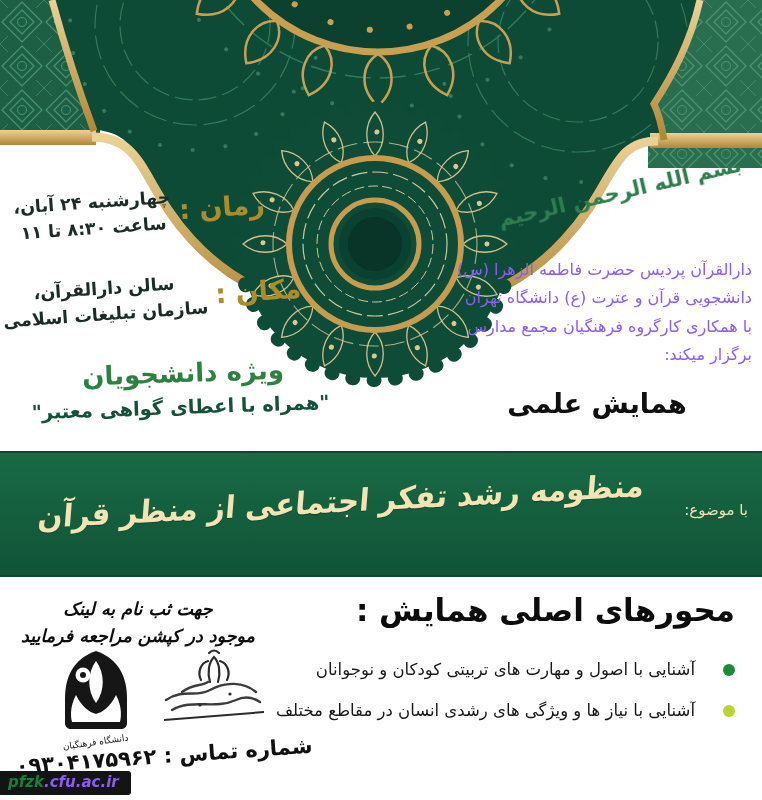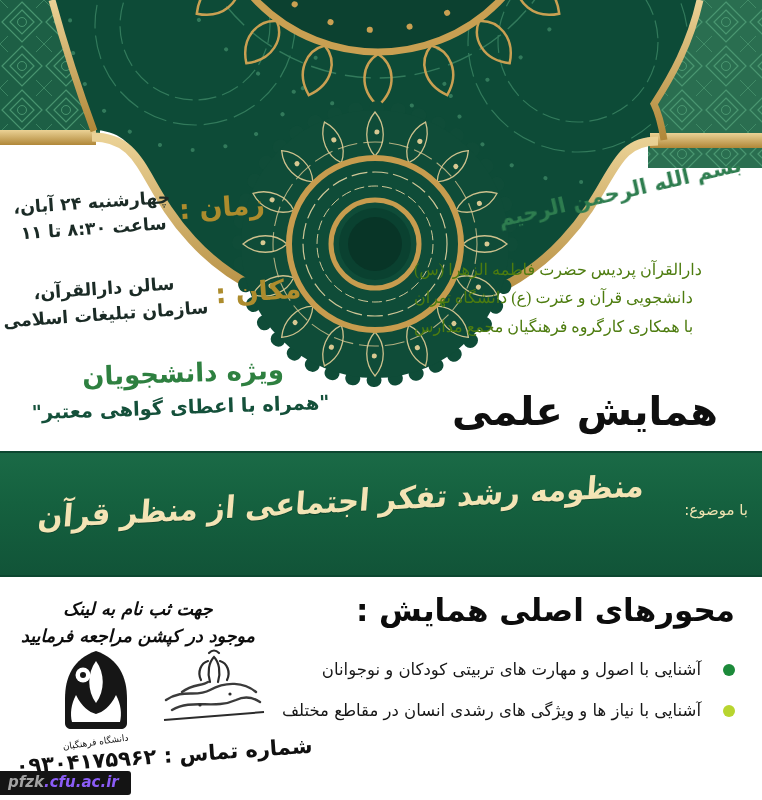--- a/index.html
+++ b/index.html
@@ -30,27 +30,27 @@
   }
   .info-block .lines{display:flex;flex-direction:column;text-align:center;}
   .info-block .lines span{
     font-size:17.5px;font-weight:bold;color:#1b2b26;line-height:1.5;white-space:nowrap;
   }
   .time-block{left:14px;top:186px;}
   .place-block{left:2px;top:272px;}
 
   
   .organizer{
-    position:absolute;right:10px;top:256px;width:338px;text-align:left;
-    color:#4d7c0f;font-size:16px;line-height:1.78;font-family:Liberation Serif, serif;
+    position:absolute;right:10px;top:256px;width:338px;text-align:right;
+    color:#8b5cf6;font-size:16px;line-height:1.78;
   }
   .organizer span{display:block;white-space:nowrap;}
   .event-type{
-    position:absolute;right:12px;top:388px;width:330px;text-align:center;
-    font-size:40px;font-weight:bold;color:#0f0f0f;white-space:nowrap;
+    position:absolute;right:0;top:388px;width:330px;text-align:center;
+    font-size:27px;font-weight:bold;color:#0f0f0f;white-space:nowrap;
   }
 
   
   .audience-title{
     position:absolute;left:28px;top:358px;width:310px;text-align:center;
     color:#2e8040;font-size:26px;font-weight:bold;transform:rotate(-2deg);white-space:nowrap;
   }
   .certificate-note{
     position:absolute;left:8px;top:396px;width:345px;text-align:center;
     color:#14503a;font-size:19.5px;font-weight:bold;transform:rotate(-2deg);white-space:nowrap;
@@ -71,21 +71,21 @@
     transform:rotate(-3deg) scaleX(.95) skewX(-8deg);
     text-shadow:0 1px 0 rgba(0,0,0,.25);
   }
 
   
   .axes-heading{
     position:absolute;right:27px;top:592px;text-align:left;
     font-size:31px;font-weight:bold;color:#0c0c0c;white-space:nowrap;
   }
   .bullet-row{
-    position:absolute;right:27px;display:flex;align-items:center;gap:22px;
+    position:absolute;right:27px;display:flex;align-items:center;gap:28px;
     font-size:16.5px;color:#171717;white-space:nowrap;font-weight:500;
   }
   .bullet-row .dot{width:12px;height:12px;border-radius:50%;flex:0 0 auto;}
   .bullet-1{top:660px;}
   .bullet-2{top:701px;margin-left:40px;}
   .bullet-3{top:742px;}
 
   
   .registration{
     position:absolute;left:18px;top:596px;width:240px;text-align:center;
@@ -95,21 +95,21 @@
   .logos{position:absolute;left:52px;top:648px;}
   .phone-line{
     position:absolute;left:14px;top:744px;width:300px;text-align:center;
     font-size:21px;font-weight:bold;color:#101010;transform:rotate(-4deg);white-space:nowrap;
   }
   .watermark{
     position:absolute;left:0;top:771px;background:#141414;
     padding:2px 12px 4px 8px;font-size:15px;font-weight:bold;font-style:italic;
     border-radius:0 3px 3px 0;direction:ltr;
   }
-  .watermark .wm-bold{color:#a3a3a3;}
+  .watermark .wm-bold{color:#15803d;}
   .watermark .wm-rest{color:#8b5cf6;}
 </style>
 </head>
 <body>
 
 <div class="poster">
 
   <svg class="hdr" width="762" height="470" viewBox="0 0 762 470">
     <defs>
       <linearGradient id="goldband" x1="0" y1="0" x2="0" y2="1">
@@ -230,20 +230,21 @@
     <span class="lines">
       <span>سالن دارالقرآن،</span>
       <span>سازمان تبلیغات اسلامی</span>
     </span>
   </div>
 
   <div class="organizer fa">
     <span>دارالقرآن پردیس حضرت فاطمه الزهرا (س)</span>
     <span>دانشجویی قرآن و عترت (ع) دانشگاه تهران</span>
     <span>با همکاری کارگروه فرهنگیان مجمع مدارس</span>
+    <span>برگزار میکند:</span>
   </div>
 
   <div class="event-type fa">همایش علمی</div>
 
   <div class="audience-title fa">ویژه دانشجویان</div>
   <div class="certificate-note fa">"همراه با اعطای گواهی معتبر"</div>
 
   <div class="banner">
     <div class="topic-label fa">با موضوع:</div>
     <div class="banner-title fa">منظومه رشد تفکر اجتماعی از منظر قرآن</div>

